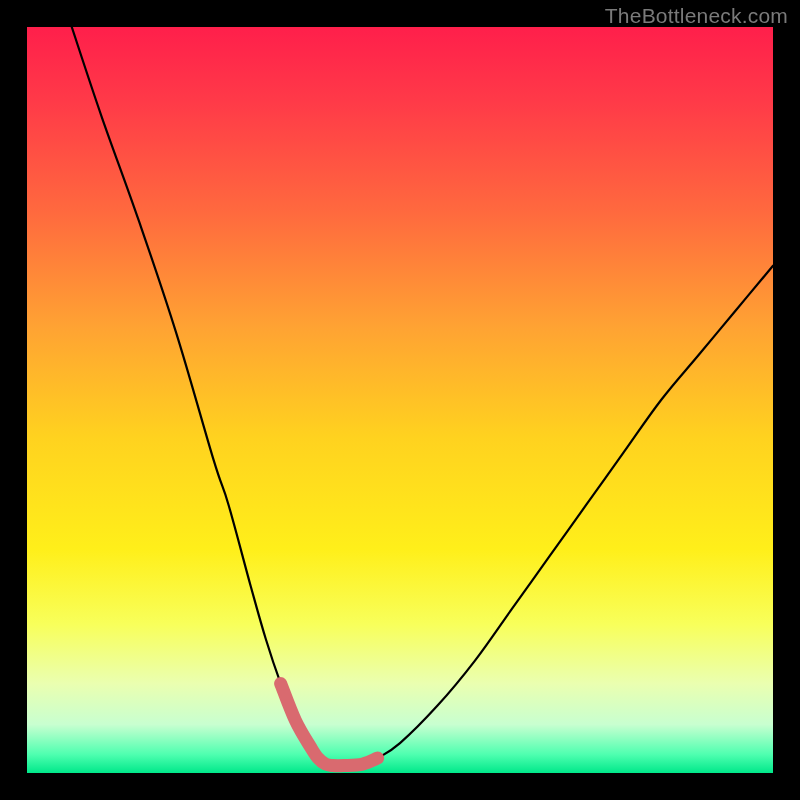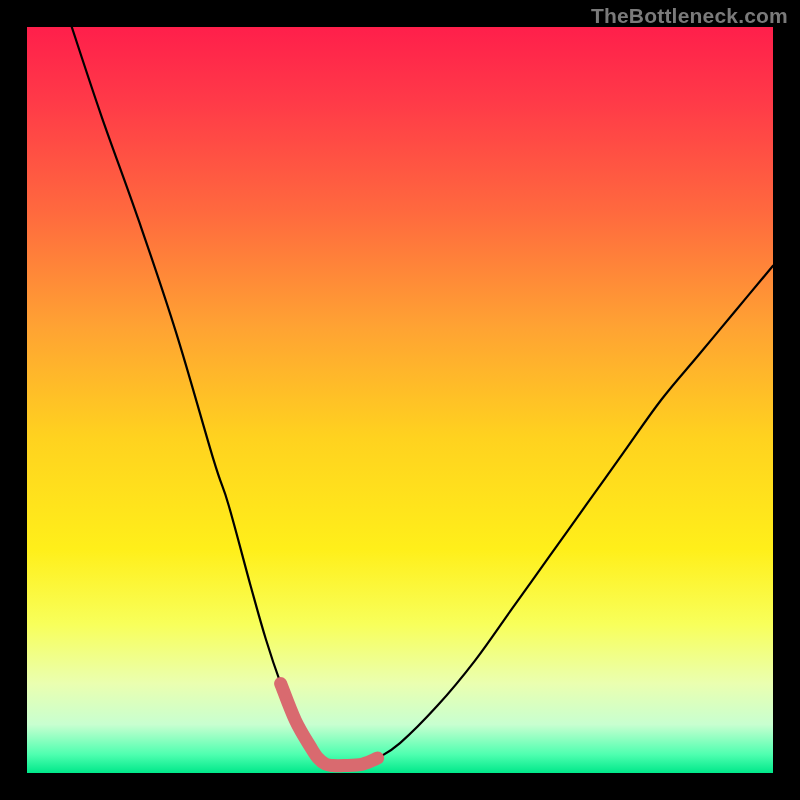--- a/index.html
+++ b/index.html
@@ -18,21 +18,21 @@
     width: 800px;
     height: 800px;
     background: #000;
   }
   .watermark {
     position: absolute;
     top: 4px;
     right: 12px;
     color: #7a7a7a;
     font-size: 21px;
-    font-weight: 700;
+    font-weight: 400;
     letter-spacing: 0.2px;
     z-index: 5;
   }
   .plot-area {
     position: absolute;
     left: 27px;
     top: 27px;
     width: 746px;
     height: 746px;
     overflow: hidden;

